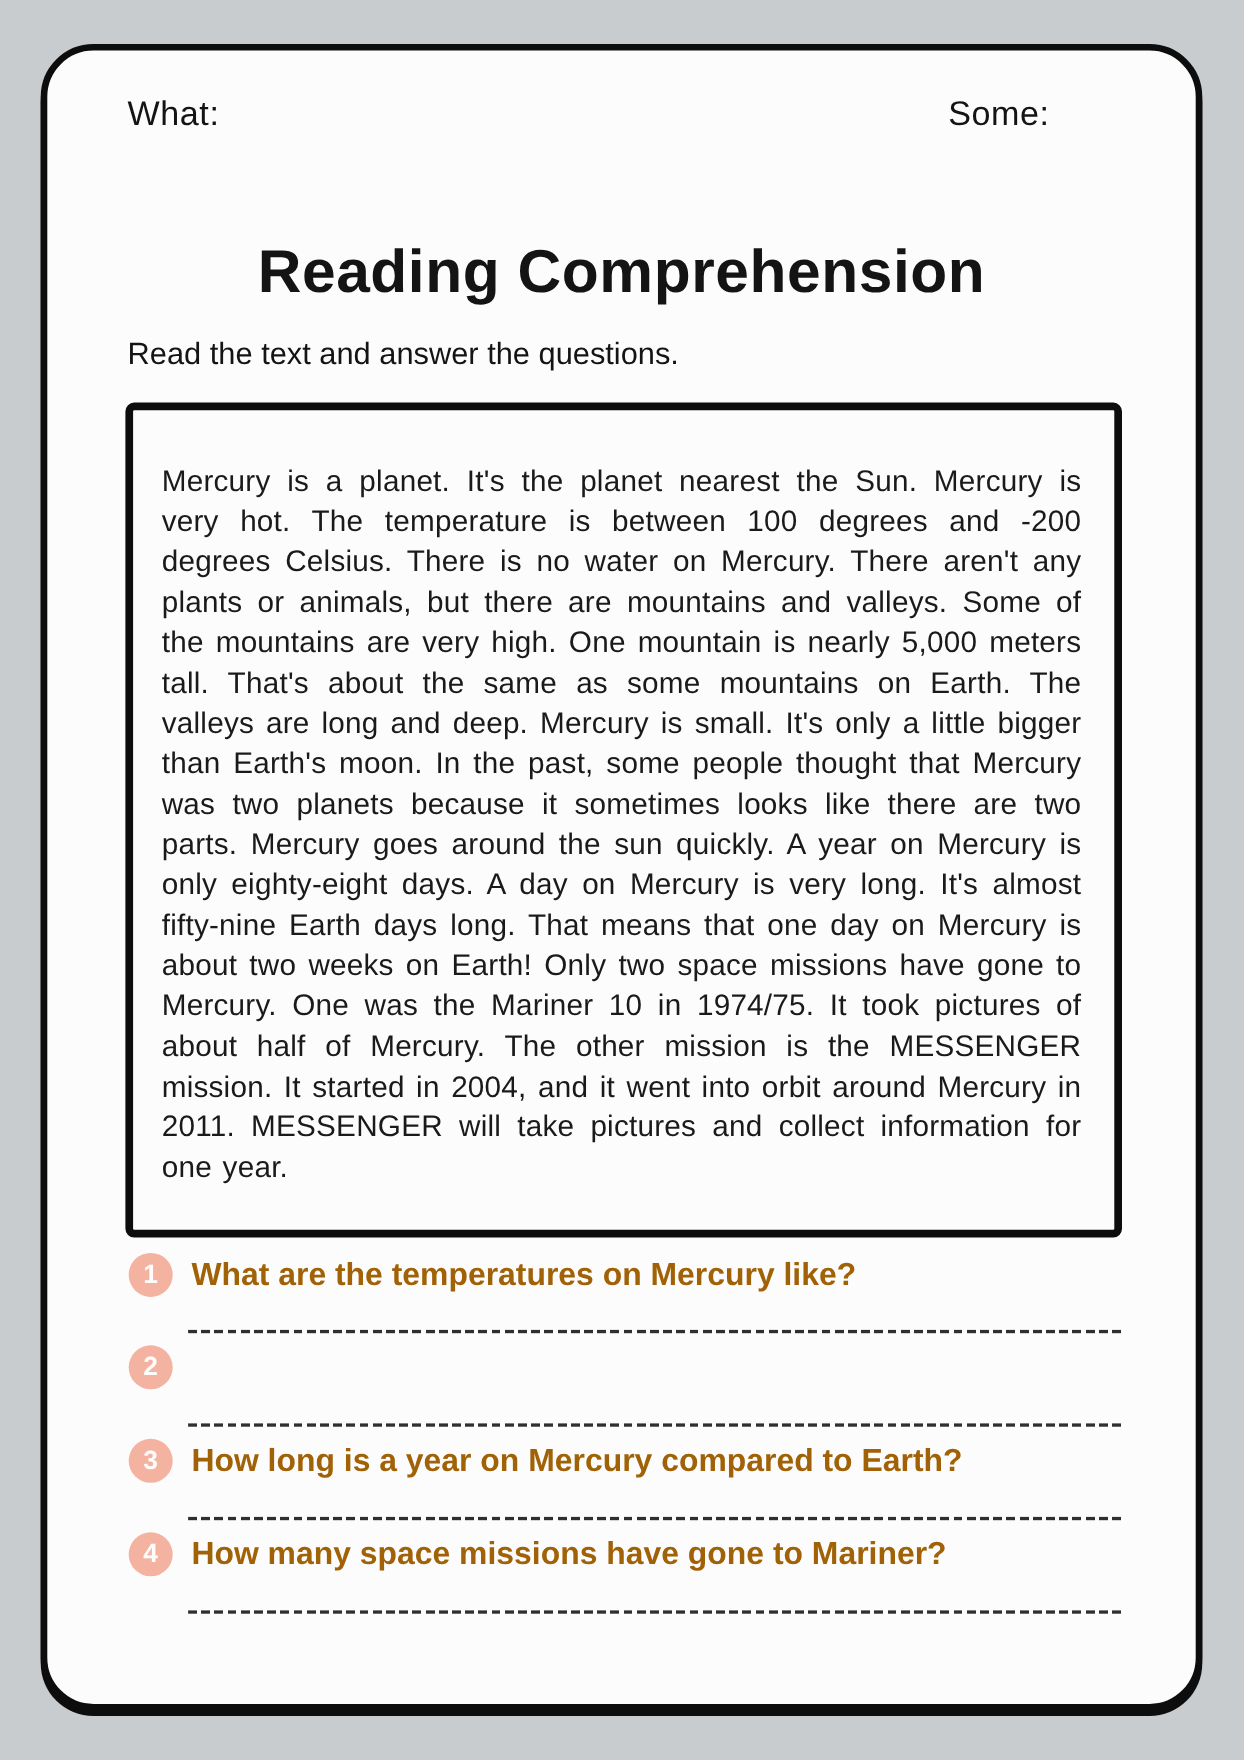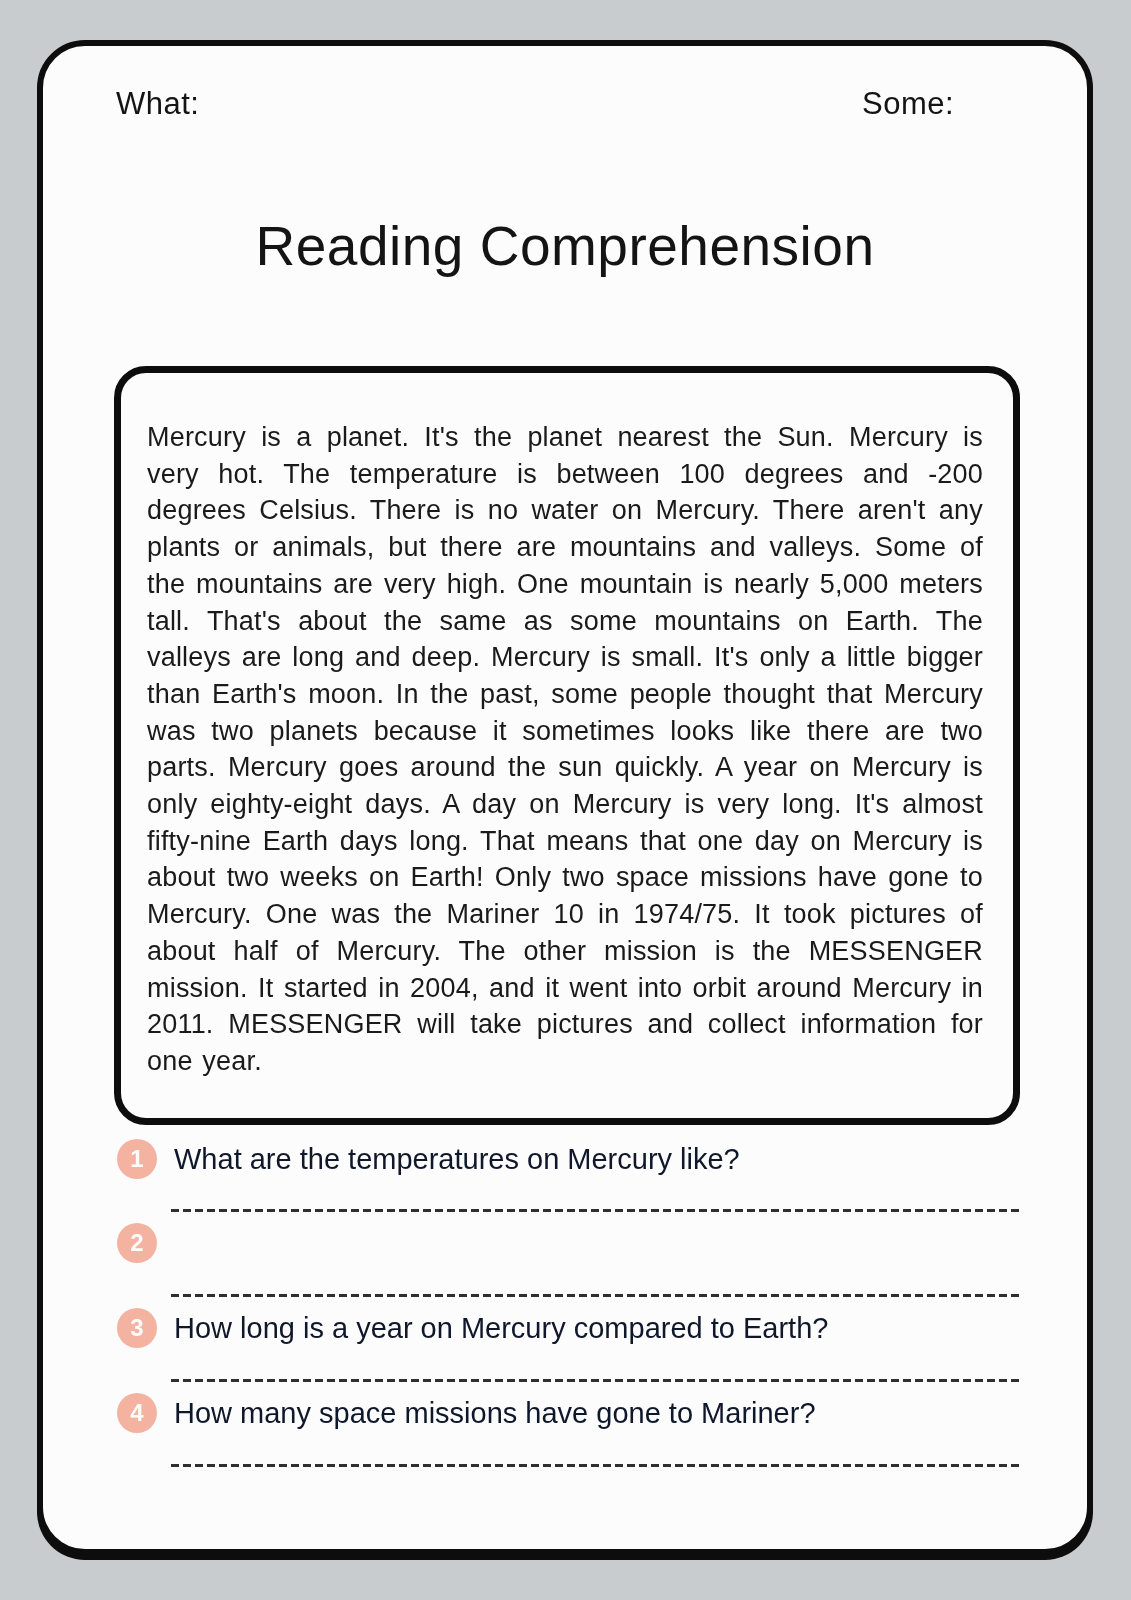--- a/index.html
+++ b/index.html
@@ -28,30 +28,30 @@
     text-align: center;
     font-size: 76px;
     font-weight: 900;
     letter-spacing: 1px;
     line-height: 1.1;
   }
   .subtitle {
     left: 0; right: 0; top: 170px;
     text-align: center;
     font-size: 55px;
-    font-weight: 400;
+    font-weight: 700;
     letter-spacing: 0.5px;
     line-height: 1.1;
   }
   .instruction { left: 73px; top: 260px; font-size: 28px; }
   .passage-box {
     left: 71px; top: 320px;
     width: 906px; height: 759px;
     border: 7px solid #0D0D0D;
-    border-radius: 32px;
+    border-radius: 8px;
     background: #FCFCFC;
     padding: 46px 30px 0 26px;
     overflow: hidden;
   }
   .passage-text {
     font-size: 27px;
     line-height: 36.7px;
     text-align: justify;
     letter-spacing: 0.2px;
     word-spacing: 2px;
@@ -70,39 +70,40 @@
     border-radius: 50%;
     background: #F4B3A0;
     color: #FFFDFC;
     font-size: 24px;
     font-weight: bold;
     display: flex;
     align-items: center;
     justify-content: center;
     flex: 0 0 40px;
   }
-  .q-text { font-size: 29px; color: #0f172a; white-space: nowrap; }
+  .q-text { font-size: 29px; color: #a16207; white-space: nowrap; font-weight: bold; }
   .answer-line {
     left: 128px;
     width: 850px;
     height: 3px;
     background: repeating-linear-gradient(90deg, #2F2F2F 0 8px, transparent 8px 12px);
   }
   .l1 { top: 1163px; } .l2 { top: 1248px; } .l3 { top: 1333px; } .l4 { top: 1418px; }
 </style>
 </head>
 <body>
 
 <div class="card">
 
   <span class="name-label">What:</span>
   <span class="date-label">Some:</span>
 
   <h2 class="subtitle">Reading Comprehension</h2>
 
+  <p class="instruction">Read the text and answer the questions.</p>
 
   <div class="passage-box">
     <p class="passage-text">Mercury is a planet. It's the planet nearest the Sun. Mercury is very hot. The temperature is between 100 degrees and -200 degrees Celsius. There is no water on Mercury. There aren't any plants or animals, but there are mountains and valleys. Some of the mountains are very high. One mountain is nearly 5,000 meters tall. That's about the same as some mountains on Earth. The valleys are long and deep. Mercury is small. It's only a little bigger than Earth's moon. In the past, some people thought that Mercury was two planets because it sometimes looks like there are two parts. Mercury goes around the sun quickly. A year on Mercury is only eighty-eight days. A day on Mercury is very long. It's almost fifty-nine Earth days long. That means that one day on Mercury is about two weeks on Earth! Only two space missions have gone to Mercury. One was the Mariner 10 in 1974/75. It took pictures of about half of Mercury. The other mission is the MESSENGER mission. It started in 2004, and it went into orbit around Mercury in 2011. MESSENGER will take pictures and collect information for one year.</p>
   </div>
 
   <div class="question-row q1">
     <span class="q-badge">1</span>
     <span class="q-text">What are the temperatures on Mercury like?</span>
   </div>
   <div class="answer-line l1"></div>

